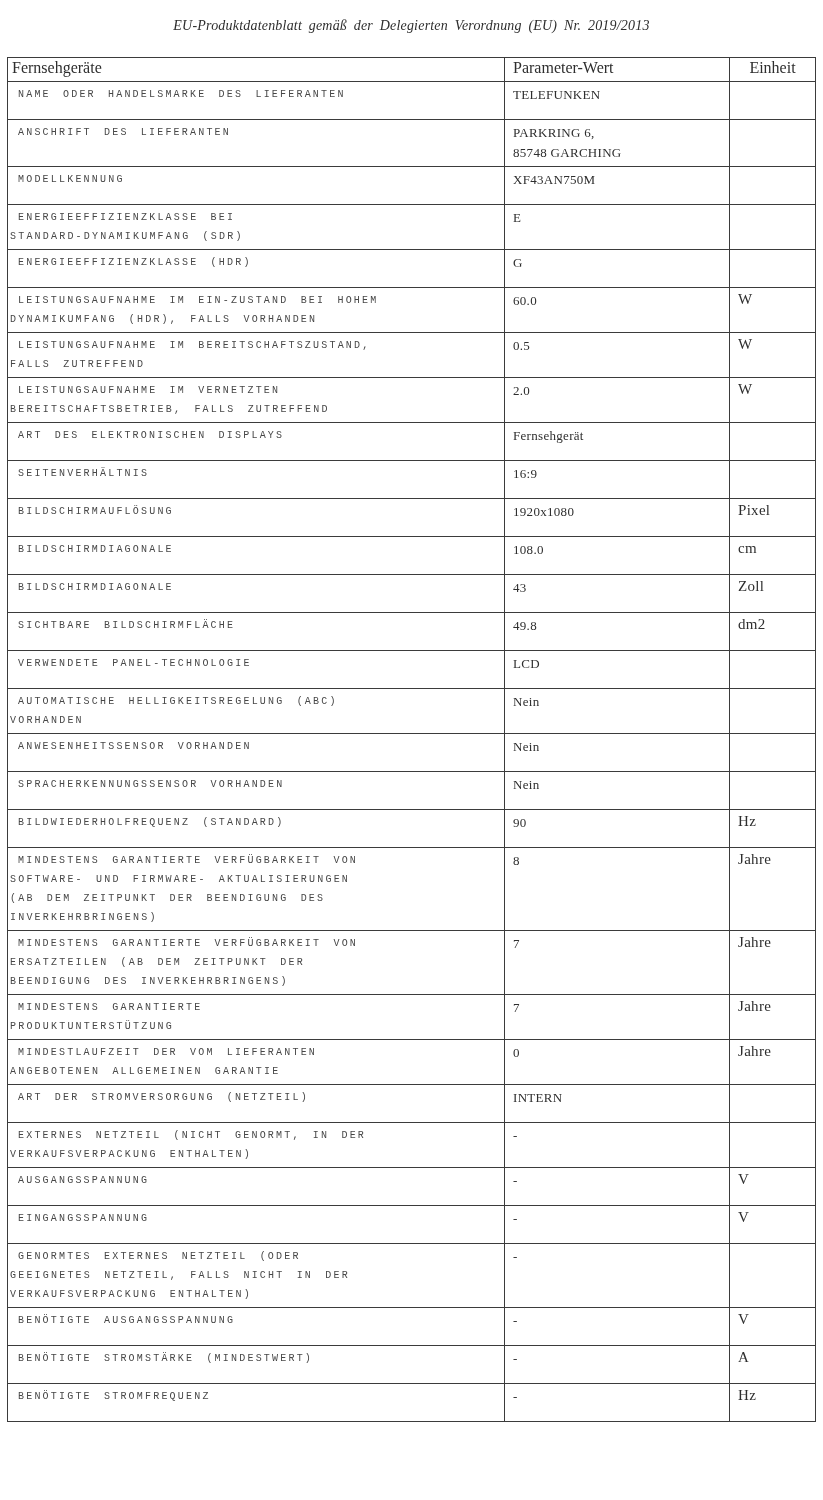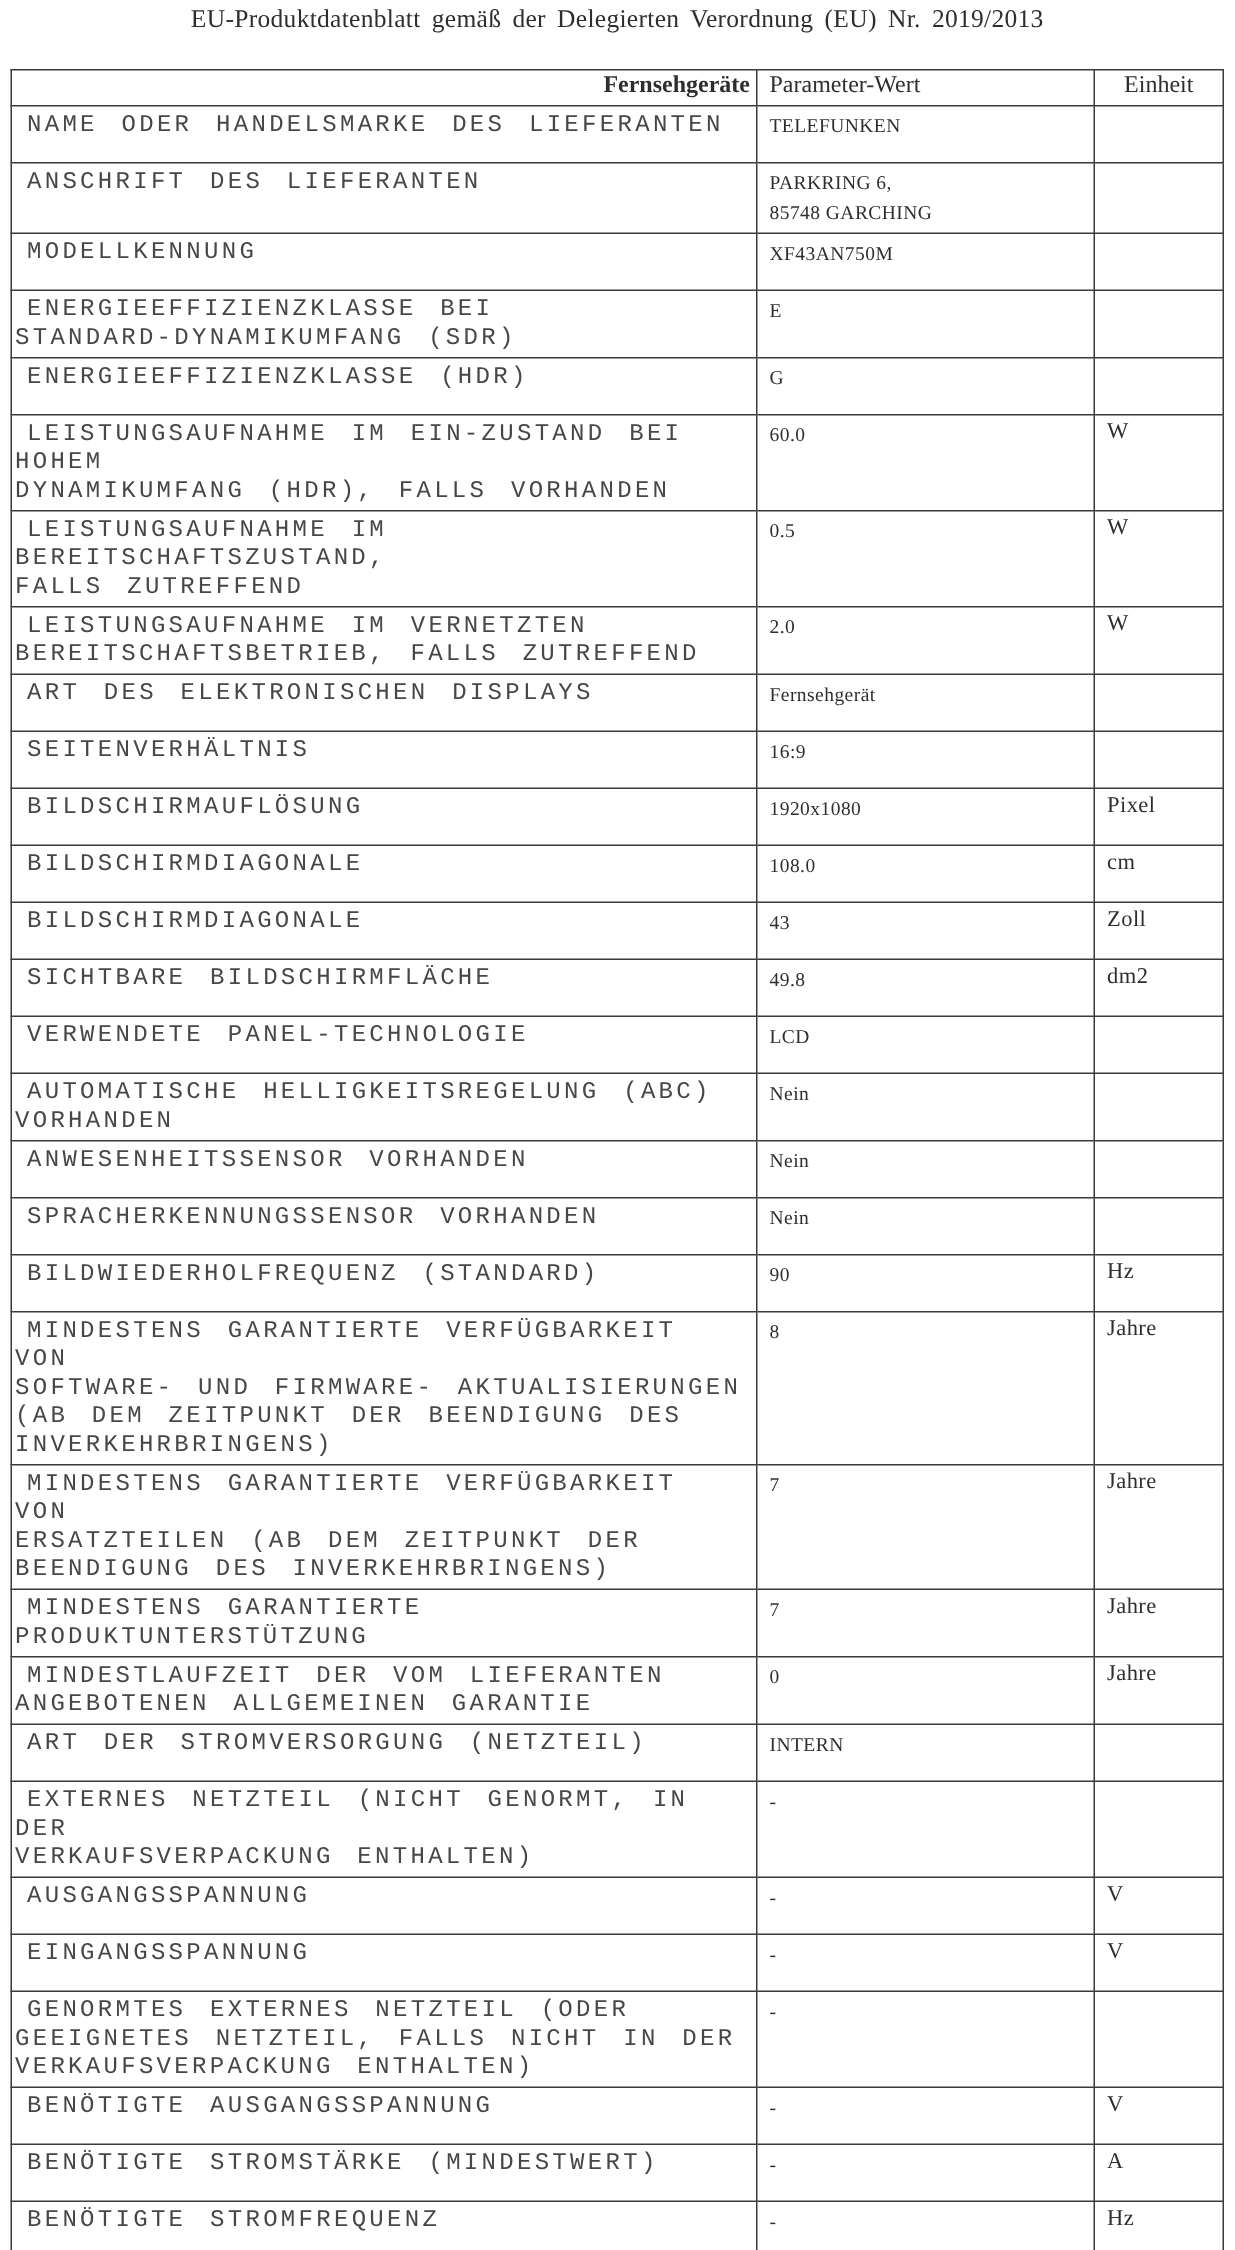--- a/index.html
+++ b/index.html
@@ -3,37 +3,37 @@
 <meta charset="utf-8">
 <style>
   :root { --ink:#2e2e2e; --label-ink:#474747; --border:#3b3b3b; --paper:#ffffff; }
   * { box-sizing: border-box; }
   html,body { margin:0; padding:0; }
   body {
     width:823px; height:1500px; background:var(--paper);
     font-family:"Liberation Serif", serif; color:var(--ink);
   }
   .doc-title {
-    text-align:center; font-size:17px; padding-top:3px;
-    word-spacing:3px; letter-spacing:0.2px; color:var(--ink);
+    text-align:center; font-size:14px; padding-top:18px;
+    word-spacing:3px; letter-spacing:0.2px; color:var(--ink);font-style:italic;
   }
   table.datasheet {
     border-collapse:collapse; table-layout:fixed;
     width:808px; margin:23px 0 0 7px;
   }
   col.c1 { width:497px; } col.c2 { width:225px; } col.c3 { width:86px; }
   th, td { border:1.6px solid var(--border); vertical-align:top; overflow:hidden; }
   thead th { font-weight:normal; font-size:16px; height:24px; padding:1px 4px 2px 4px; color:var(--ink); }
-  th.h-label { text-align:right;font-weight:bold; }
+  th.h-label { text-align:left; }
   th.h-value { text-align:left; padding-left:8px;margin-top:24px; }
   th.h-unit  { text-align:center; }
   td { height:38px; padding:3px 4px 3px 8px; }
   td.c-label {
     font-family:"Liberation Mono", monospace;
-    font-size:16px; letter-spacing:2.2px; word-spacing:4px;
+    font-size:10px; letter-spacing:2.2px; word-spacing:4px;
     line-height:19px; color:var(--label-ink);
     white-space:pre-line; text-indent:8px; padding-left:2px; padding-right:2px;
   }
   td.c-value {
     font-size:13px; line-height:20px; letter-spacing:0.3px;
     white-space:pre-line; color:var(--ink);
   }
   td.c-unit { font-size:15px; letter-spacing:0.3px; color:var(--ink); }
 </style>
 </head>

